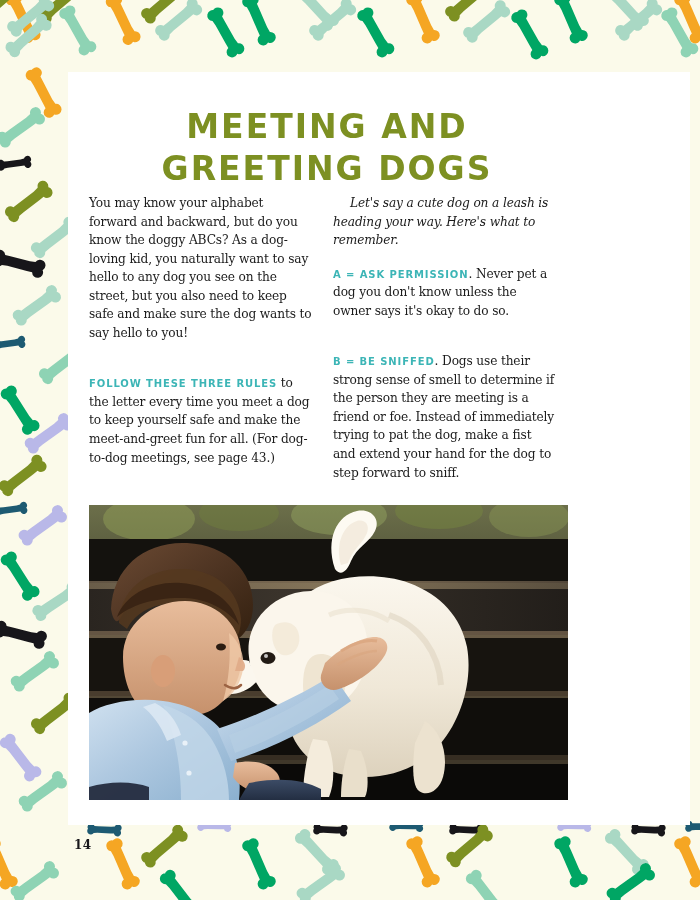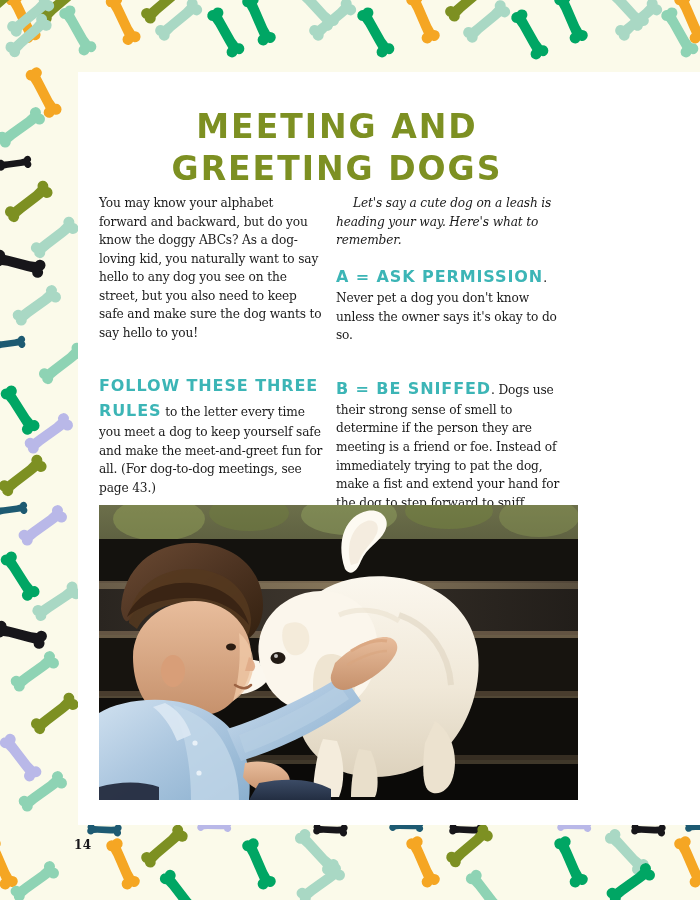--- a/index.html
+++ b/index.html
@@ -26,21 +26,21 @@
   #bone-pattern {
     position: absolute;
     inset: 0;
     width: 700px;
     height: 900px;
   }
 
   
   #content-card {
     position: absolute;
-    left: 78px;
+    left: 68px;
     top: 72px;
     width: 622px;
     height: 753px;
     background: #ffffff;
   }
 
   
   #article-title {
     margin: 34px 0 0 0;
     text-align: center;
@@ -55,41 +55,41 @@
   }
   #article-title .title-line { display: block; white-space: nowrap; }
 
   
   #columns {
     position: absolute;
     left: 21px;
     top: 122px;
     width: 502px;
     display: flex;
-    gap: 13px;
+    gap: 20px;
   }
   .text-column { width: 224px; }
 
   .body-par {
     font-family: "DejaVu Serif", serif;
     font-size: 12.2px;
     line-height: 1.52;
     color: #1b1b1b;
     text-align: left;
     margin-bottom: 15px;
     letter-spacing: -0.15px;
   }
   .body-par:last-child { margin-bottom: 0; margin-top: 32px; }
   .indented { text-indent: 17px; font-style: italic; }
 
   .lead-in {
     color: #3cb5b6;
     font-family: "DejaVu Sans", sans-serif;
     font-weight: bold;
-    font-size: 16px;
+    font-size: 10px;
     letter-spacing: 0.9px;
     text-transform: uppercase;
   }
 
   
   #article-photo {
     position: absolute;
     left: 21px;
     top: 433px;
     width: 479px;

